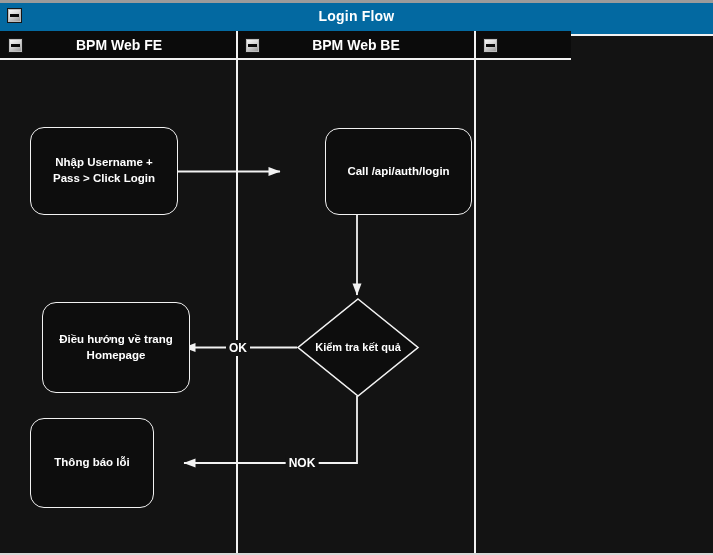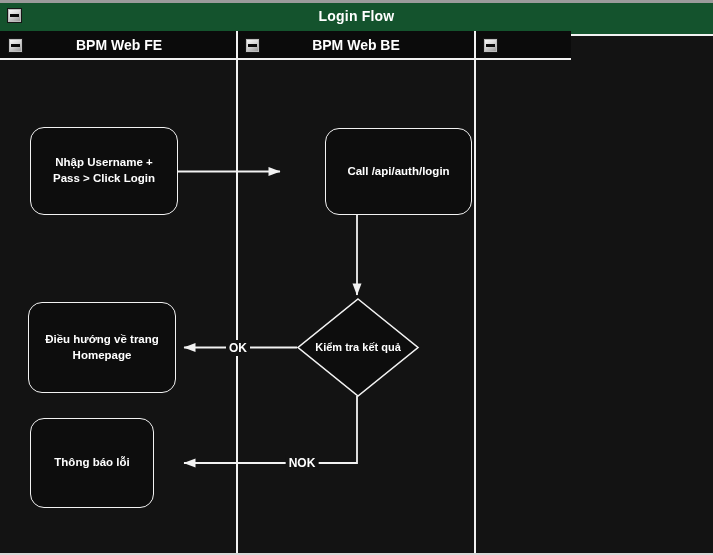--- a/index.html
+++ b/index.html
@@ -2,21 +2,21 @@
 <html><head>
 <meta charset="utf-8">
 <style>
   * { margin:0; padding:0; box-sizing:border-box; }
   html,body { width:713px; height:555px; background:#131313; overflow:hidden;
               font-family:"Liberation Sans", sans-serif; }
   .canvas { position:relative; width:713px; height:555px; background:#131313; }
 
   
   .title-bar { position:absolute; left:0; top:0; width:713px; height:36px;
-               background:#14532d; border-top:3px solid #9b9b9b;
+               background:#0369a1; border-top:3px solid #9b9b9b;
                border-bottom:2px solid #f2f2f2; }
   .title-text { position:absolute; left:0; top:5px; width:100%; text-align:center;
                 color:#ffffff; font-size:14px; font-weight:bold; letter-spacing:.2px; }
 
   
   .lane-header-row { position:absolute; left:0; top:31px; width:571px; height:29px;
                      background:#0b0b0b; border-bottom:2px solid #f2f2f2; }
   .lane-header { position:absolute; top:0; height:27px; display:flex;
                  align-items:center; justify-content:center;
                  color:#ffffff; font-size:14px; font-weight:bold; }
@@ -43,21 +43,21 @@
   .cb-be   { left:245px; top:38px; }
   .cb-core { left:483px; top:38px; }
 
   
   .task { position:absolute; background:#0d0d0d; border:1.6px solid #f2f2f2;
           border-radius:14px; display:flex; align-items:center; justify-content:center;
           text-align:center; color:#ffffff; font-size:11.5px; font-weight:bold;
           line-height:1.35; padding:6px 14px; cursor:pointer; }
   .n-input    { left:30px;  top:127px; width:148px; height:88px; }
   .n-callapi  { left:283px; top:128px; width:147px; height:87px;margin-left:42px; }
-  .n-redirect { left:28px;  top:302px; width:148px; height:91px; }
+  .n-redirect { left:42px;  top:302px; width:148px; height:91px; }
   .n-error    { left:30px;  top:418px; width:124px; height:90px; }
 
   
   .diamond-label { position:absolute; left:358px; top:347px;
                    transform:translate(-50%,-50%); color:#ffffff;
                    font-size:11px; font-weight:bold; white-space:nowrap;
                    pointer-events:none; }
 
   
   .edge-label { position:absolute; transform:translate(-50%,-50%);

